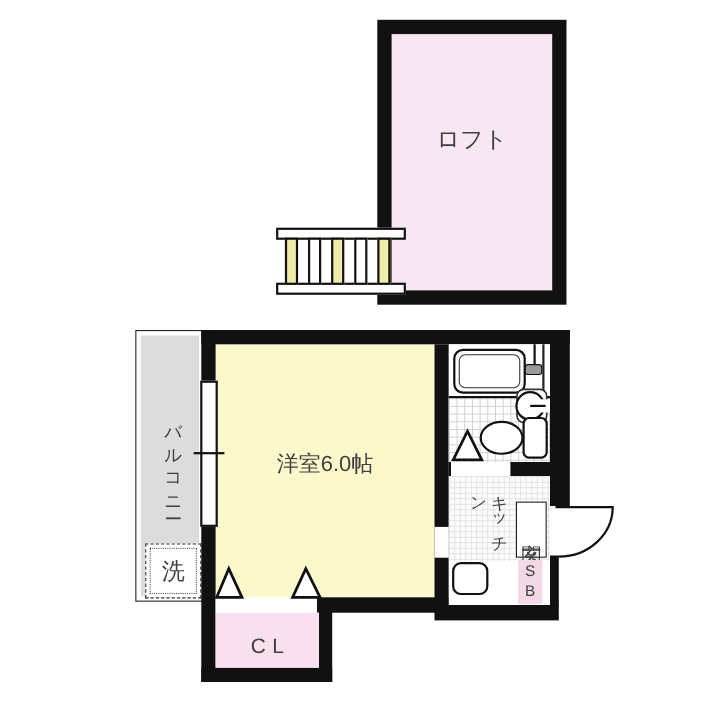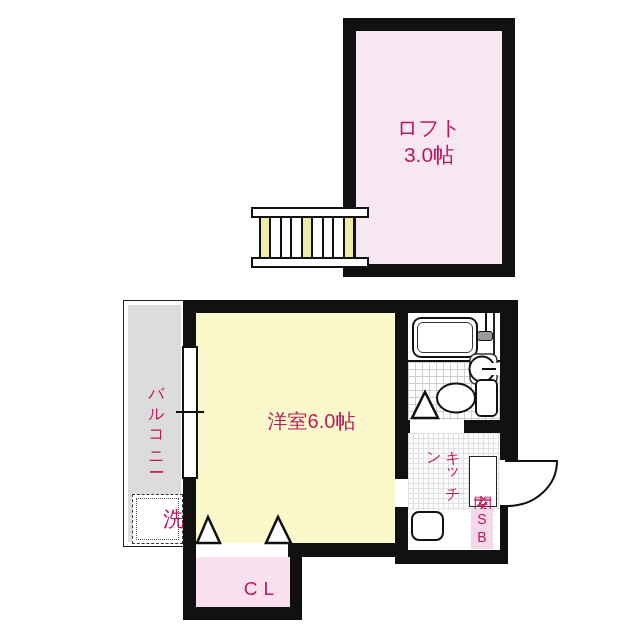--- a/index.html
+++ b/index.html
@@ -3,26 +3,26 @@
 <meta charset="utf-8">
 <style>
   html,body{margin:0;padding:0;background:#ffffff;}
   #canvas{
     position:relative;width:640px;height:640px;background:#ffffff;overflow:hidden;
     font-family:"Liberation Sans","DejaVu Sans",sans-serif;color:#1a1a1a;
   }
   .abs{position:absolute;box-sizing:border-box;}
   .wall{background:#111111;}
   .opening{background:#ffffff;}
-  .label{color:#be185d;}
+  .label{color:#404040;}
   .vtext{
     writing-mode:vertical-rl;text-orientation:upright;
     display:flex;align-items:center;justify-content:center;
   }
-  .htext{display:flex;align-items:center;justify-content:center;margin-left:16px;}
+  .htext{display:flex;align-items:center;justify-content:center;}
   .grid-tile{
     background-color:#ffffff;
     background-image:linear-gradient(#cfcfcf 1px,transparent 1px),
                      linear-gradient(90deg,#cfcfcf 1px,transparent 1px);
     background-size:7px 7px;
   }
   .grid-kitchen{
     background-color:#fdfdfd;
     background-image:linear-gradient(#e0e0e0 1px,transparent 1px),
                      linear-gradient(90deg,#e0e0e0 1px,transparent 1px);
@@ -33,21 +33,20 @@
 </style>
 </head>
 <body>
 
 <div id="canvas">
 
   <div class="abs wall" style="left:343px;top:18px;width:172px;height:259px;"></div>
   <div class="abs" style="left: 356px; top: 31px; width: 146px; height: 233px; background-color: rgb(247, 231, 243);"></div>
   <div class="abs label" style="left:356px;top:114px;width:146px;text-align:center;font-size:21px;line-height:27px;">
     <div>ロフト</div>
-    <div>3.0帖</div>
   </div>
 
   <div class="abs" style="left:251px;top:207px;width:94px;height:61px;background:#fff;"></div>
   <div class="abs bordered" style="left:251px;top:207px;width:118px;height:11px;background:#fff;"></div>
   <div class="abs bordered" style="left:251px;top:257px;width:118px;height:11px;background:#fff;"></div>
   <div class="abs bordered" style="left: 259px; top: 216px; width: 12px; height: 43px; background-color: rgb(239, 235, 168);"></div>
   <div class="abs bordered" style="left:280px;top:216px;width:12px;height:43px;background:#fff;"></div>
   <div class="abs bordered" style="left: 301px; top: 216px; width: 12px; height: 43px; background-color: rgb(239, 235, 168);"></div>
   <div class="abs bordered" style="left:322px;top:216px;width:12px;height:43px;background:#fff;"></div>
   <div class="abs bordered" style="left: 343px; top: 216px; width: 12px; height: 43px; background-color: rgb(239, 235, 168);"></div>

